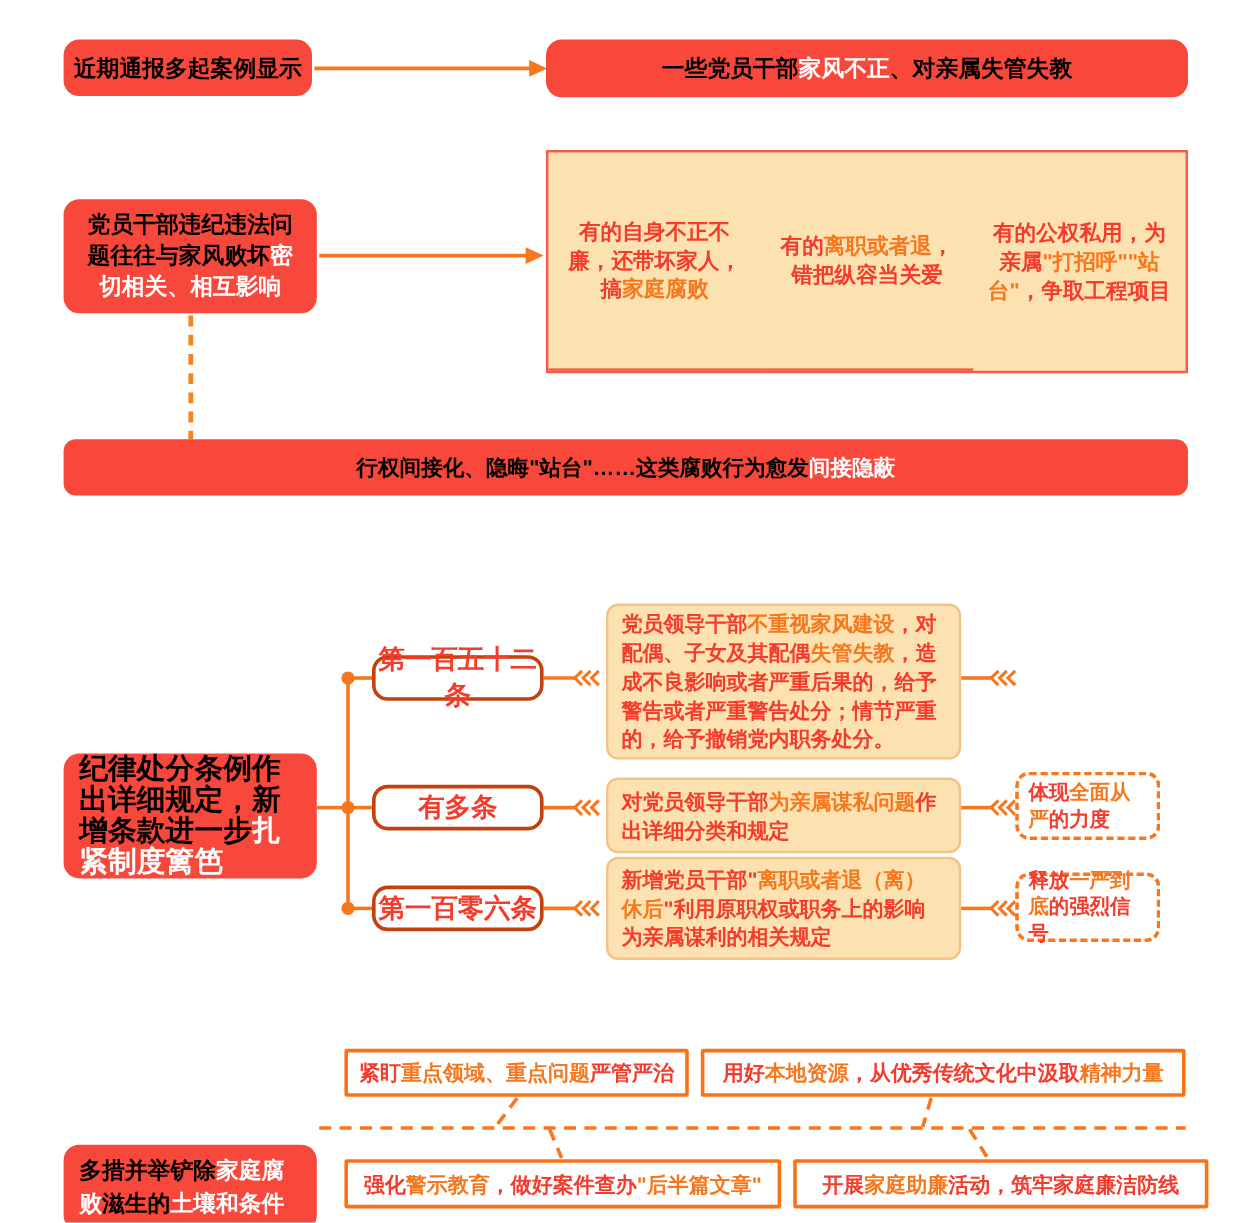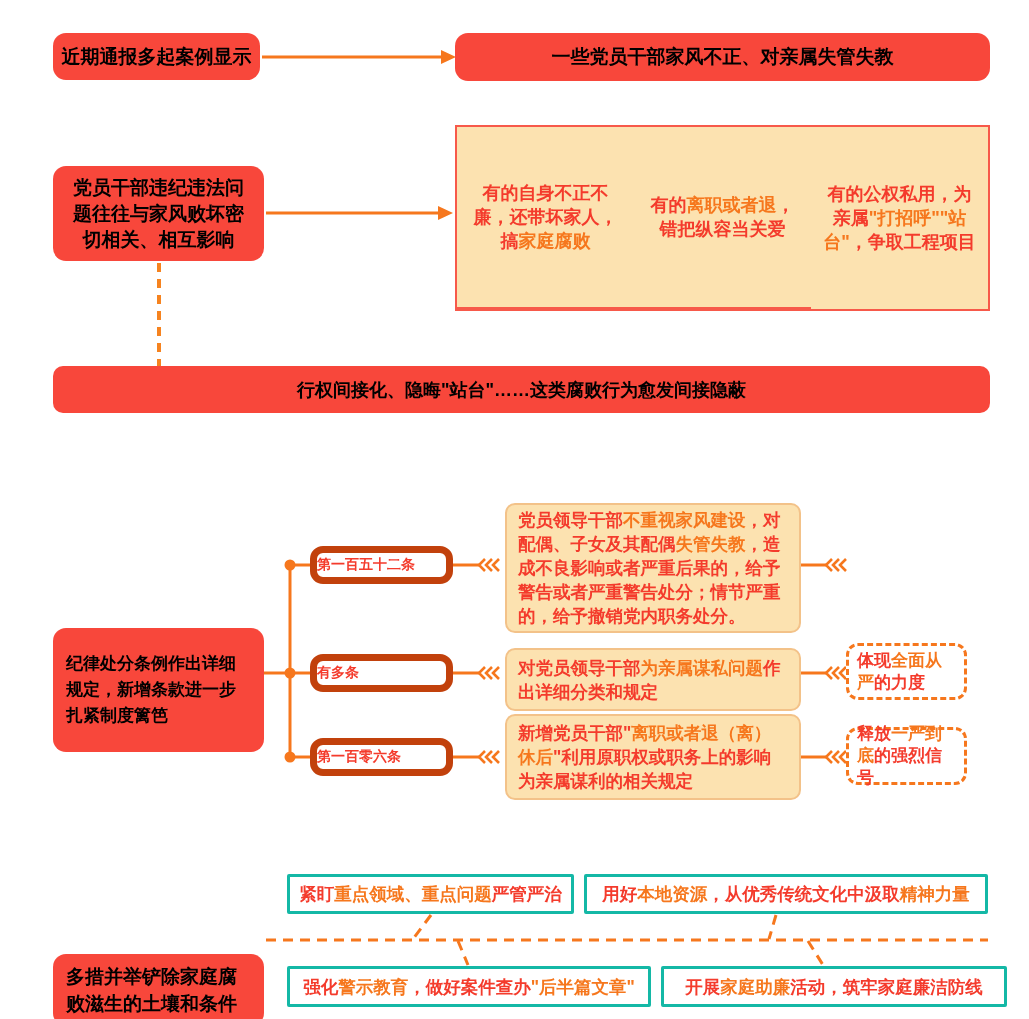--- a/index.html
+++ b/index.html
@@ -19,45 +19,45 @@
     background:#fce2b0;border:2px solid #f7594a;
     display:flex;flex-direction:row;
   }
   .table .row{
     flex:1;display:flex;align-items:center;justify-content:center;text-align:center;
     font-size:18px;border-bottom:2px solid #f7594a;padding:0 10px;
   }
   .table .row:last-child{border-bottom:none;}
   
   .pill{
-    background:#ffffff;border:7px solid #c2410c;border-radius:13px;
-    display:flex;align-items:center;justify-content:flex-start;text-align:center;
-    font-size:14px;
+    background:#ffffff;border:3px solid #c2410c;border-radius:13px;
+    display:flex;align-items:center;justify-content:center;text-align:center;
+    font-size:22px;
   }
   
   .cream{
     background:#fce2b0;border:2px solid #f3c289;border-radius:10px;
     font-size:17.5px;line-height:24px;padding:3px 11px;
     display:flex;align-items:center;text-align:left;
   }
   
   .dashbox{
     background:#ffffff;border:3px dashed #f6771d;border-radius:12px;
     font-size:17px;line-height:22px;padding:4px 8px;
     display:flex;align-items:center;text-align:left;
   }
   
   .measure{
-    background:#ffffff;border:3px solid #14b8a6;border-radius:2px;
+    background:#ffffff;border:3px solid #f97316;border-radius:2px;
     display:flex;align-items:center;justify-content:center;text-align:center;
     font-size:17.5px;padding:0 4px;
   }
   
   .c-w{color:#000000;}
-  .c-y{color:#000000;}
+  .c-y{color:#ffffff;}
   .c-o{color:#f6771d;}
   .c-r{color:#f43b2c;}
   svg.connectors{position:absolute;left:0;top:0;pointer-events:none;}
 </style>
 </head>
 <body>
 
 <div id="canvas">
 
   <svg class="connectors" width="1029" height="1019" viewBox="0 0 1029 1019">
@@ -144,21 +144,21 @@
       <span><span class="c-r">有的</span><span class="c-o">离职或者退</span><span class="c-r">，错把纵容当关爱</span></span>
     </div>
     <div class="row">
       <span><span class="c-r">有的公权私用，为亲属</span><span class="c-o">"打招呼""站台"</span><span class="c-r">，争取工程项目</span></span>
     </div>
   </div>
   <div class="abs redbox" style="left:53px;top:366px;width:937px;height:47px;font-size:18px;border-radius:10px;">
     <span><span class="c-w">行权间接化、隐晦"站台"……这类腐败行为愈发</span><span class="c-y">间接隐蔽</span></span>
   </div>
 
-  <div class="abs redbox left" style="left:53px;top:628px;width:211px;height:124px;font-size:17px;line-height:26px;padding:8px 13px;">
+  <div class="abs redbox left" style="left:53px;top:628px;width:211px;height:104px;font-size:24px;line-height:26px;padding:8px 13px;">
     <span><span class="c-w">纪律处分条例作出详细规定，新增条款进一步</span><span class="c-y">扎紧制度篱笆</span></span>
   </div>
 
   <div class="abs pill" style="left:310px;top:546px;width:143px;height:38px;">
     <span><span class="c-r">第一百五十二条</span></span>
   </div>
   <div class="abs cream" style="left:505px;top:503px;width:296px;height:130px;">
     <span><span class="c-r">党员领导干部</span><span class="c-o">不重视家风建设</span><span class="c-r">，对配偶、子女及其配偶</span><span class="c-o">失管失教</span><span class="c-r">，造成不良影响或者严重后果的，给予警告或者严重警告处分；情节严重的，给予撤销党内职务处分。</span></span>
   </div>
 

